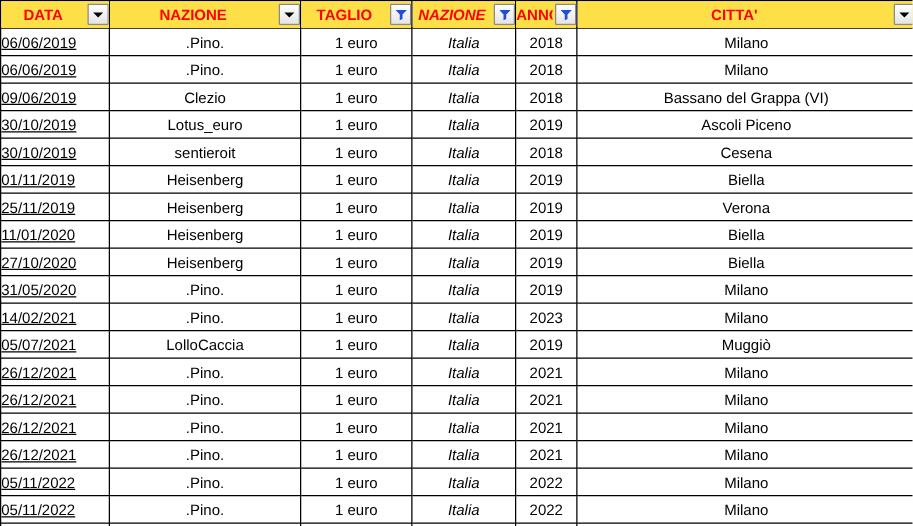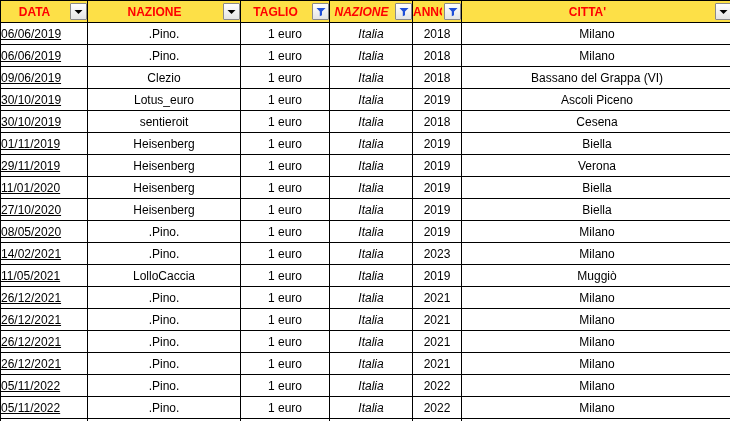--- a/index.html
+++ b/index.html
@@ -185,21 +185,21 @@
       </tr>
       <tr>
         <td class="col-data l">01/11/2019</td>
         <td class="col-nick c">Heisenberg</td>
         <td class="col-taglio c">1 euro</td>
         <td class="col-nazione c">Italia</td>
         <td class="col-anno c">2019</td>
         <td class="col-citta c">Biella</td>
       </tr>
       <tr>
-        <td class="col-data l">29/11/2019</td>
+        <td class="col-data l">25/11/2019</td>
         <td class="col-nick c">Heisenberg</td>
         <td class="col-taglio c">1 euro</td>
         <td class="col-nazione c">Italia</td>
         <td class="col-anno c">2019</td>
         <td class="col-citta c">Verona</td>
       </tr>
       <tr>
         <td class="col-data l">11/01/2020</td>
         <td class="col-nick c">Heisenberg</td>
         <td class="col-taglio c">1 euro</td>
@@ -209,37 +209,37 @@
       </tr>
       <tr>
         <td class="col-data l">27/10/2020</td>
         <td class="col-nick c">Heisenberg</td>
         <td class="col-taglio c">1 euro</td>
         <td class="col-nazione c">Italia</td>
         <td class="col-anno c">2019</td>
         <td class="col-citta c">Biella</td>
       </tr>
       <tr>
-        <td class="col-data l">08/05/2020</td>
+        <td class="col-data l">31/05/2020</td>
         <td class="col-nick c">.Pino.</td>
         <td class="col-taglio c">1 euro</td>
         <td class="col-nazione c">Italia</td>
         <td class="col-anno c">2019</td>
         <td class="col-citta c">Milano</td>
       </tr>
       <tr>
         <td class="col-data l">14/02/2021</td>
         <td class="col-nick c">.Pino.</td>
         <td class="col-taglio c">1 euro</td>
         <td class="col-nazione c">Italia</td>
         <td class="col-anno c">2023</td>
         <td class="col-citta c">Milano</td>
       </tr>
       <tr>
-        <td class="col-data l">11/05/2021</td>
+        <td class="col-data l">05/07/2021</td>
         <td class="col-nick c">LolloCaccia</td>
         <td class="col-taglio c">1 euro</td>
         <td class="col-nazione c">Italia</td>
         <td class="col-anno c">2019</td>
         <td class="col-citta c">Muggiò</td>
       </tr>
       <tr>
         <td class="col-data l">26/12/2021</td>
         <td class="col-nick c">.Pino.</td>
         <td class="col-taglio c">1 euro</td>

